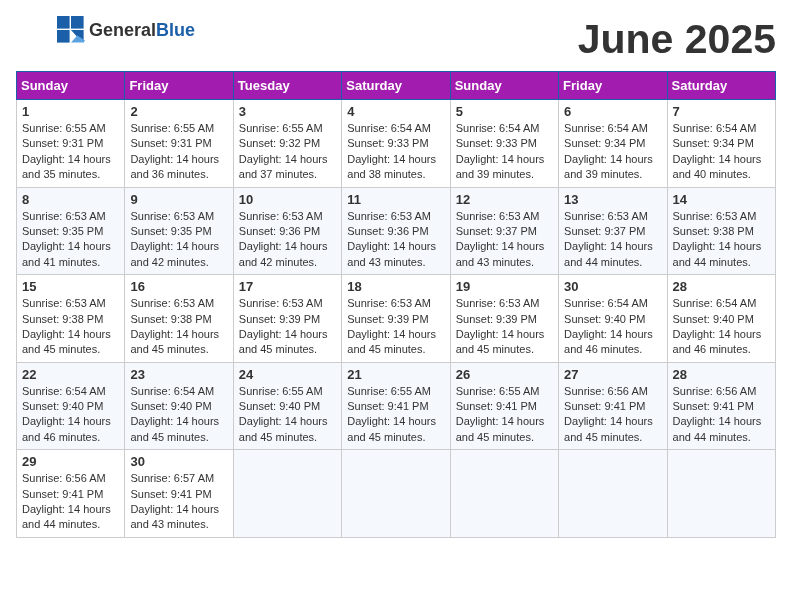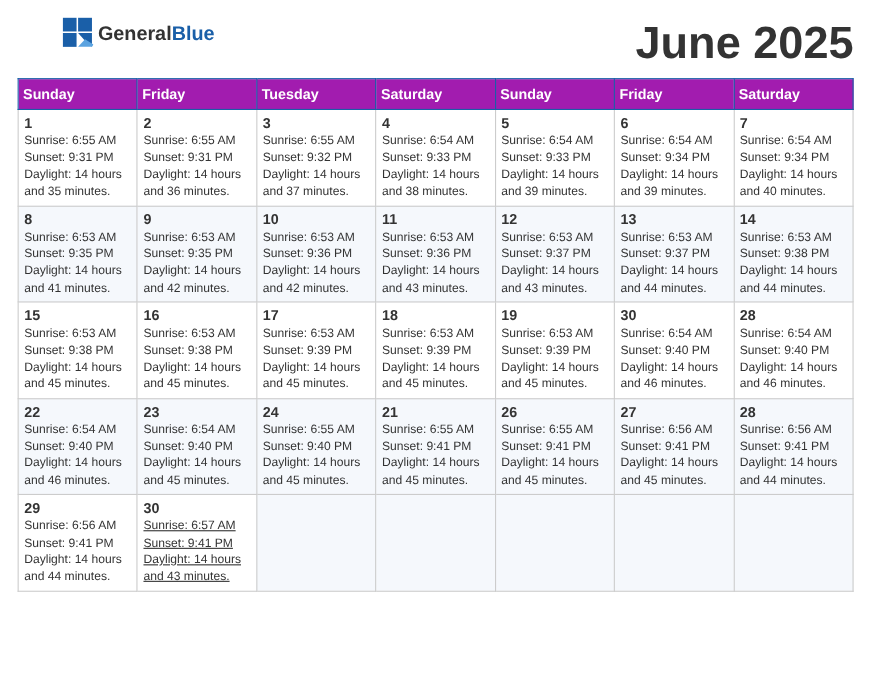--- a/index.html
+++ b/index.html
@@ -334,21 +334,21 @@
       <tr>
         <td>
           <span class="day-num">29</span>
           <div class="day-info" style="white-space: pre-line;">Sunrise: 6:56 AM
 Sunset: 9:41 PM
 Daylight: 14 hours
 and 44 minutes.</div>
         </td>
         <td>
           <span class="day-num">30</span>
-          <div class="day-info" style="white-space: pre-line; text-decoration: underline;">Sunrise: 6:57 AM
+          <div class="day-info" style="white-space: pre-line;">Sunrise: 6:57 AM
 Sunset: 9:41 PM
 Daylight: 14 hours
 and 43 minutes.</div>
         </td>
         <td class="empty-cell"></td>
         <td class="empty-cell"></td>
         <td class="empty-cell"></td>
         <td class="empty-cell"></td>
         <td class="empty-cell"></td>
       </tr>

